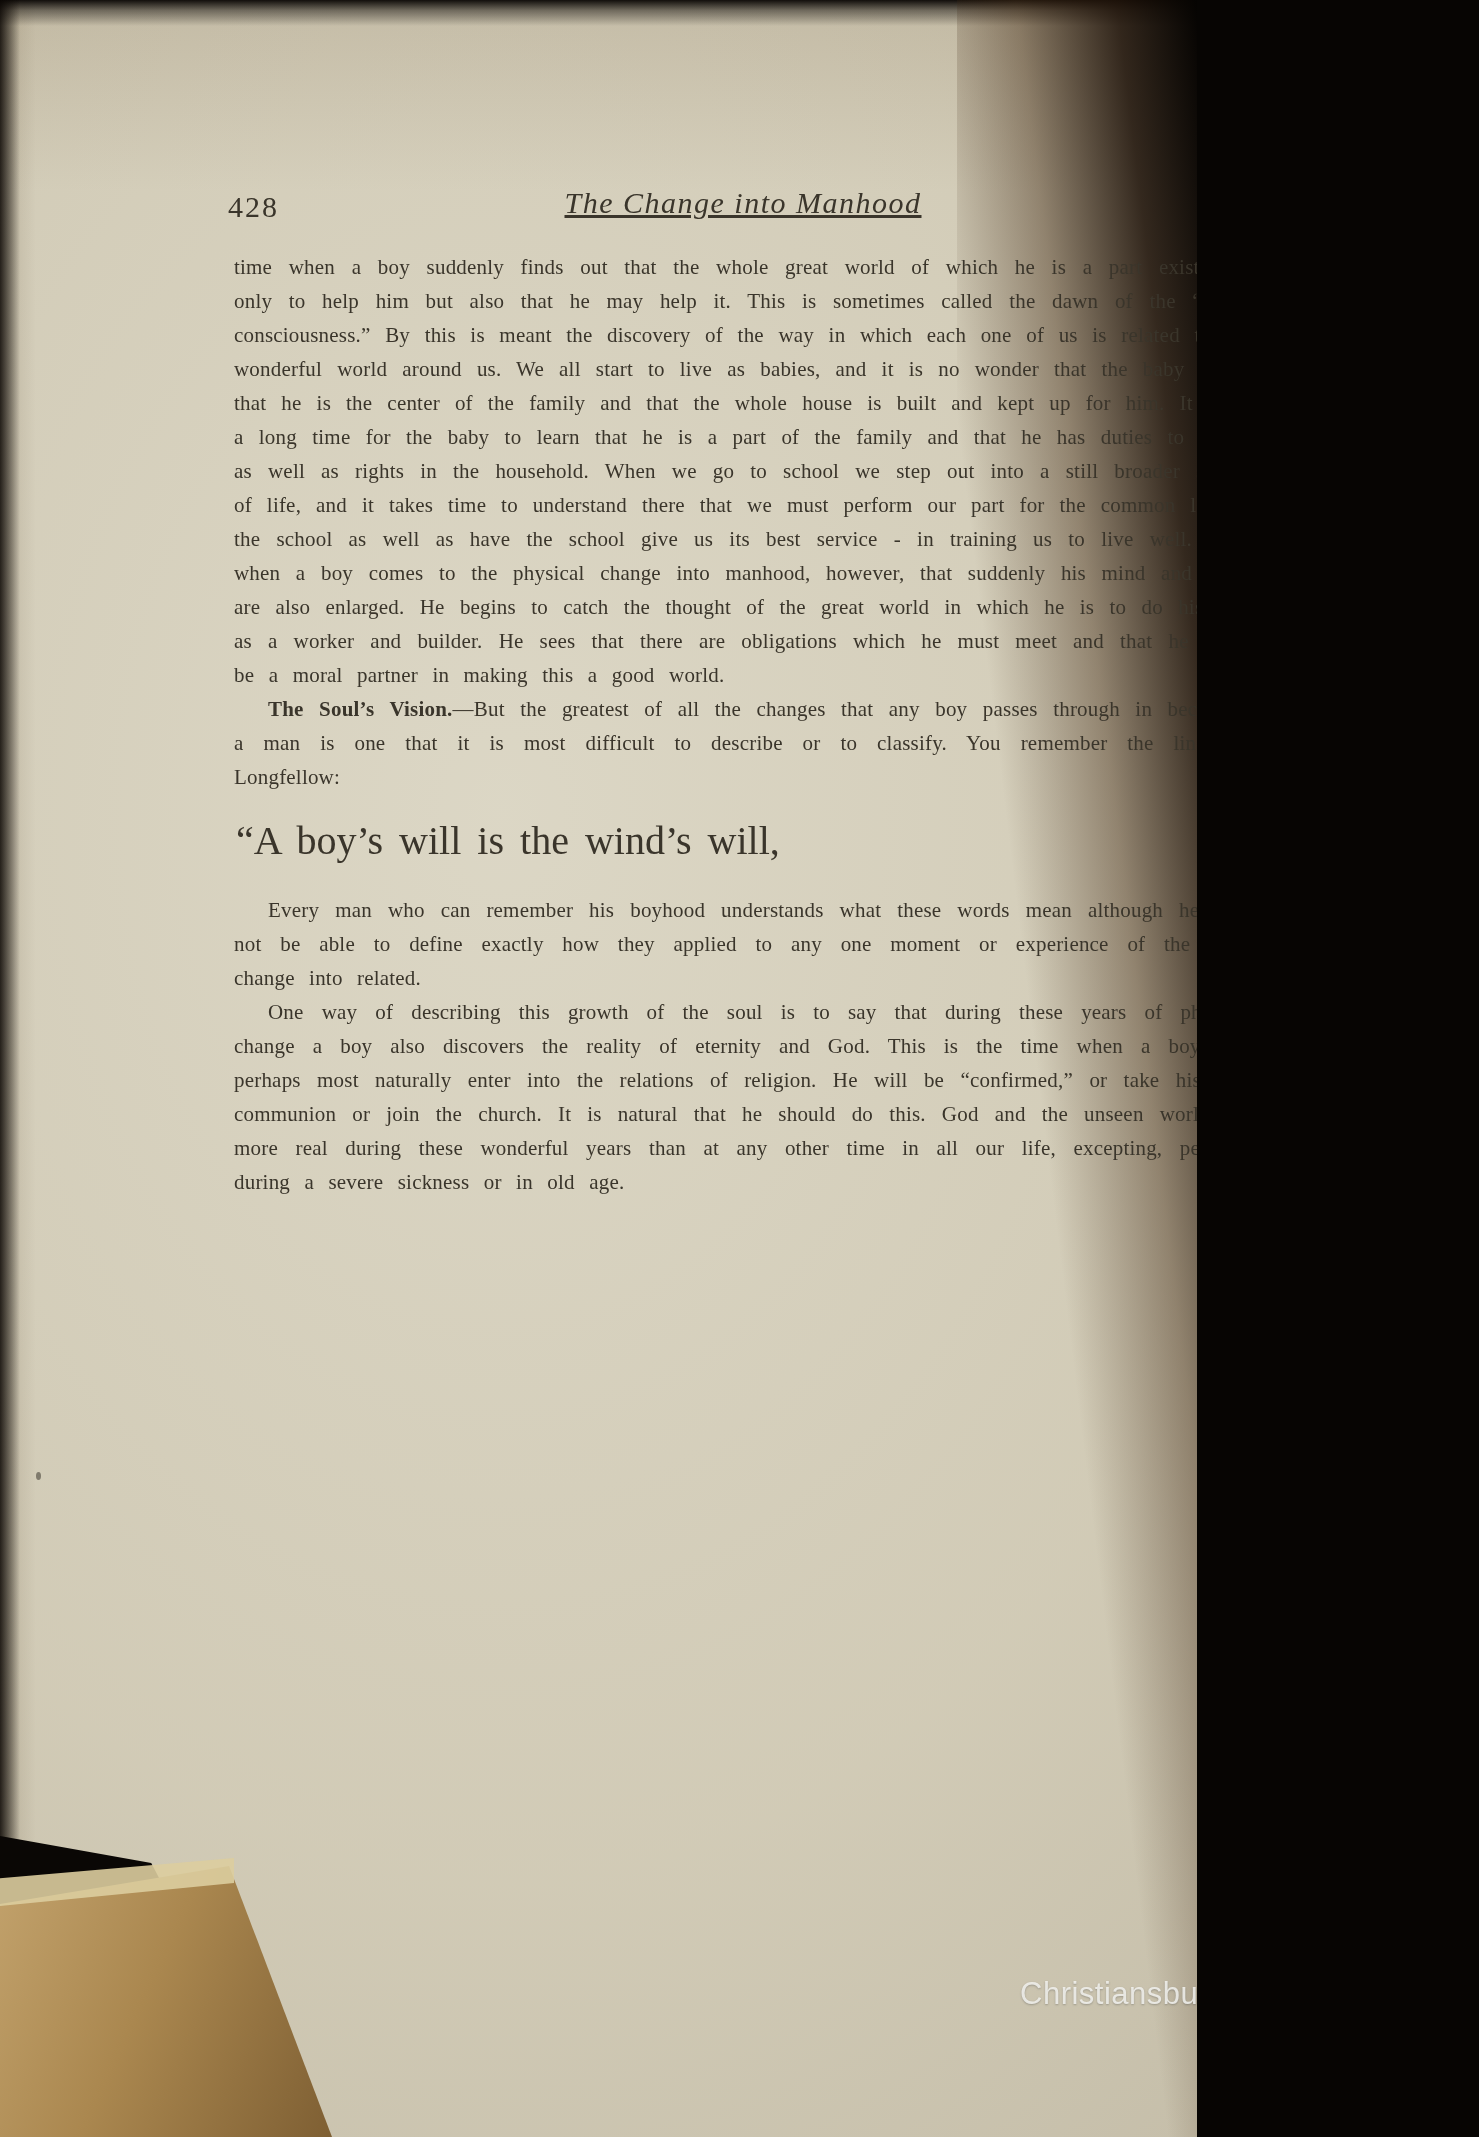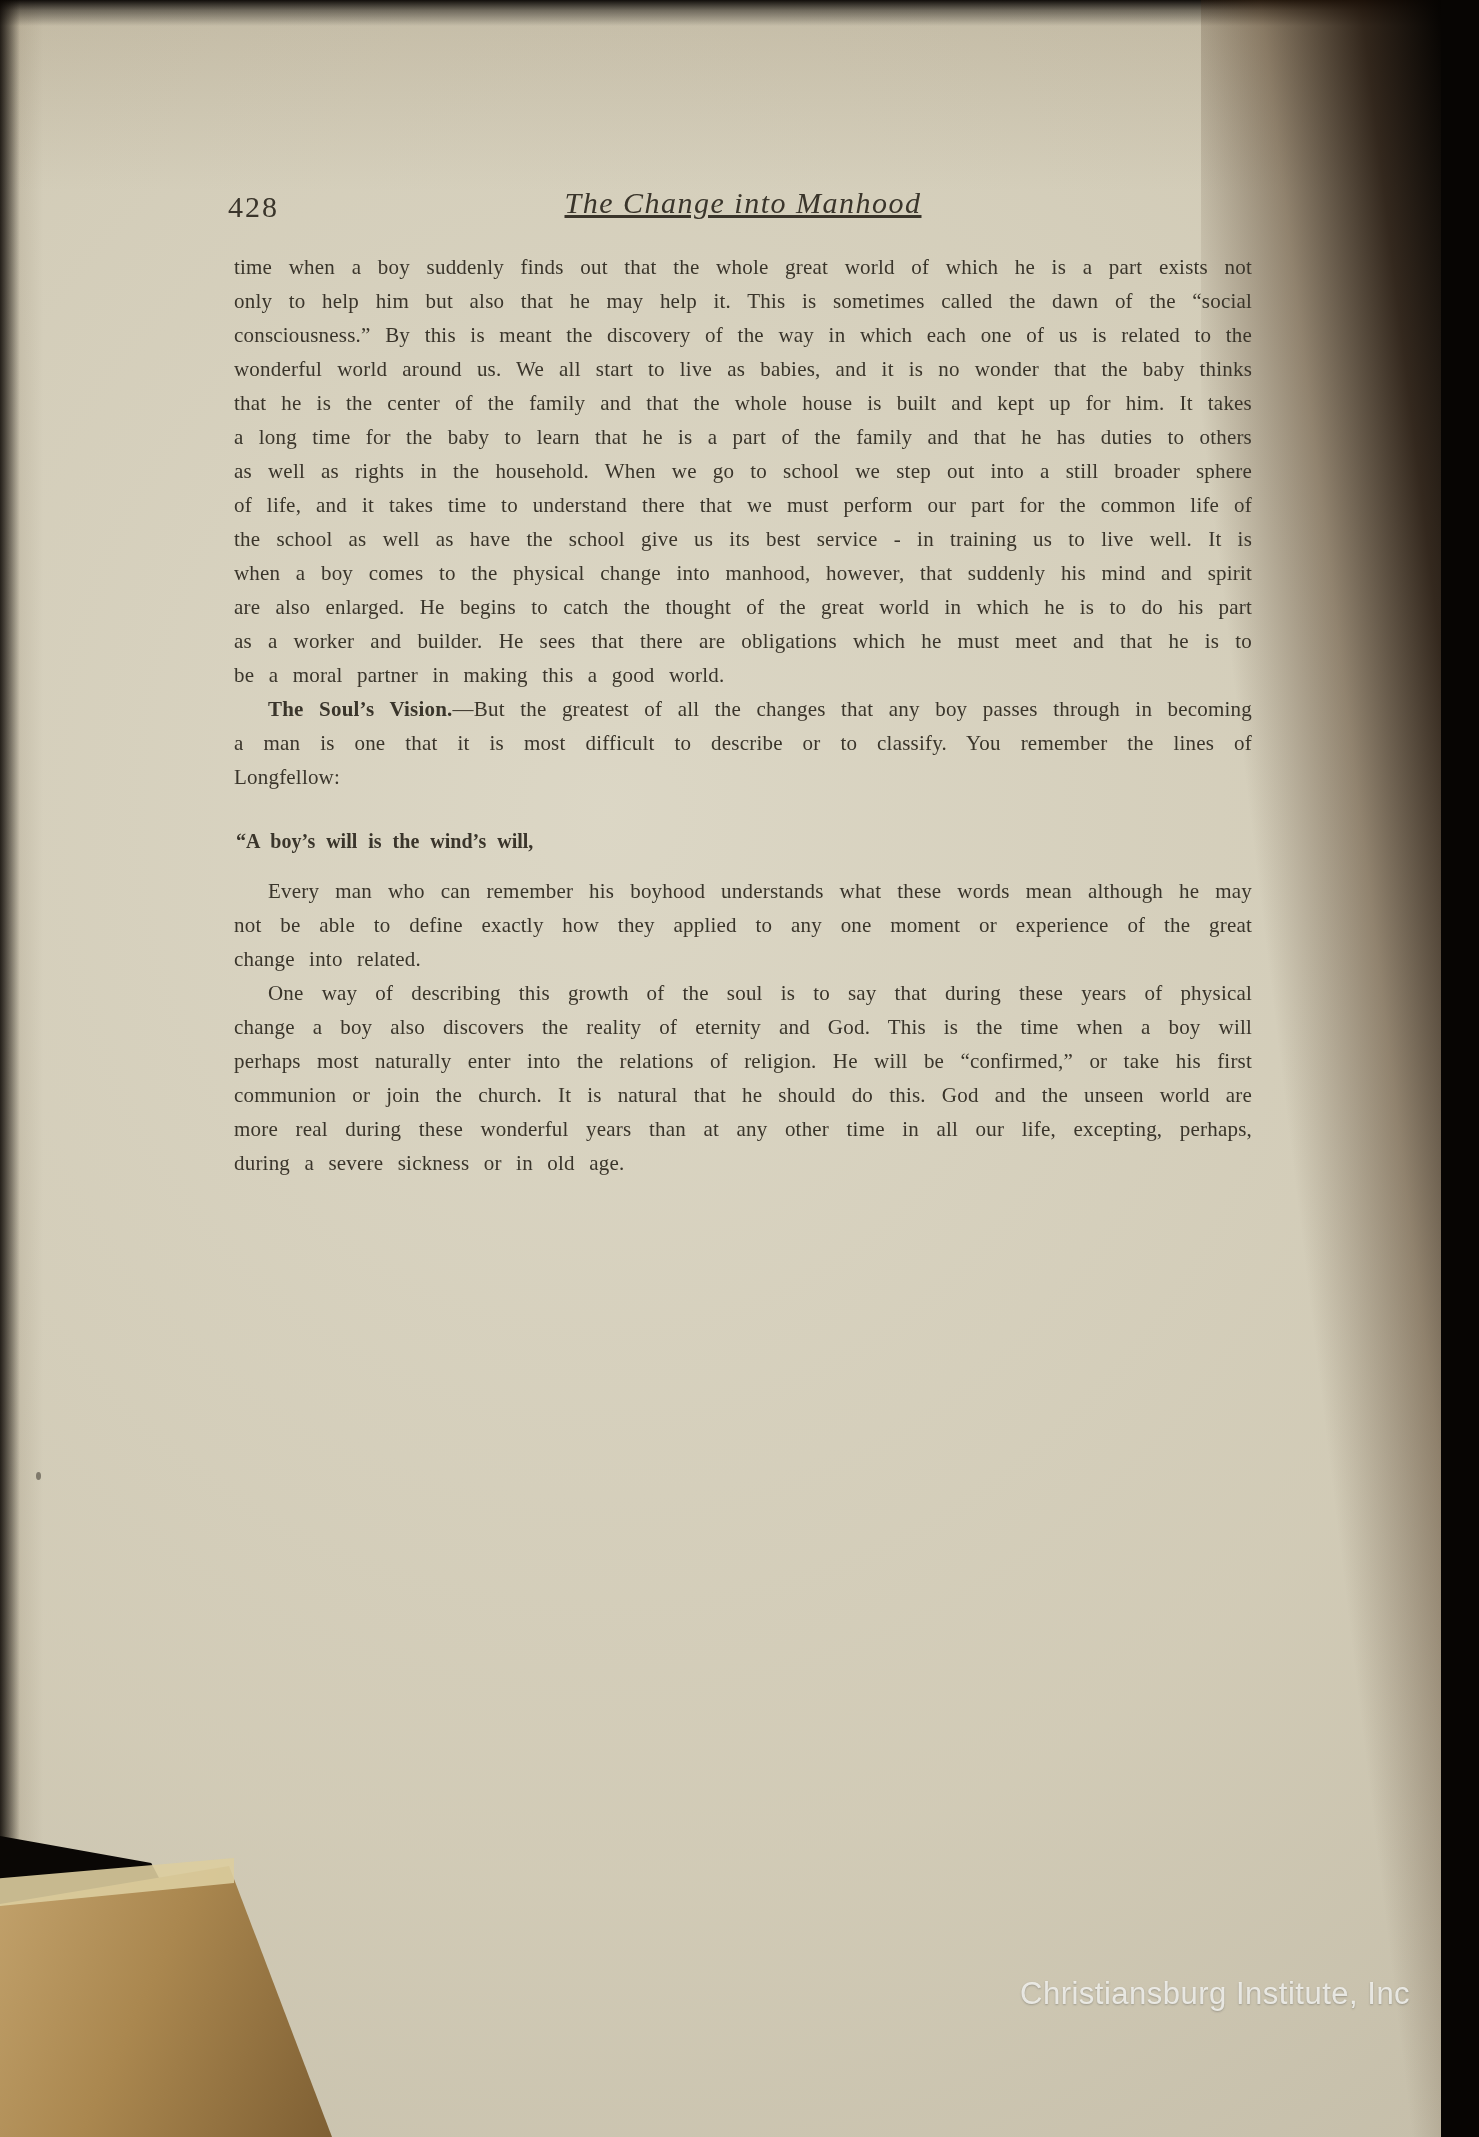--- a/index.html
+++ b/index.html
@@ -3,26 +3,25 @@
 <meta charset="utf-8">
 <title>Book page scan</title>
 <style>
   html, body {
     margin: 0;
     padding: 0;
     background: #070503;
   }
   .photo {
     position: relative;
-    width: 1409px;
+    width: 1197px;
     height: 2137px;
     overflow: hidden;
     background: #3b82f6;
     font-family: "Liberation Serif", "DejaVu Serif", serif;
-    padding-left: 32px;
   }
   
   .paper {
     position: absolute;
     inset: 0;
     background-color: #d5cfbb;
     background-image:
       radial-gradient(ellipse 120% 90% at 42% 38%, rgba(255,255,250,0.16) 0%, rgba(150,135,105,0.06) 55%, rgba(80,65,40,0.16) 100%),
       linear-gradient(to bottom, rgba(120,100,70,0.18) 0%, rgba(0,0,0,0) 9%),
       linear-gradient(to right, rgba(90,70,45,0.22) 0%, rgba(0,0,0,0) 3%);
@@ -79,25 +78,24 @@
     font-size: 21px;
     line-height: 34px;
     text-align: justify;
     word-spacing: 9px;
     letter-spacing: 0.2px;
   }
   p.body.indent { text-indent: 34px; }
   p.body.cut { text-align-last: justify; }
   .lead { font-weight: 700; }
   .quote {
-    margin: 30px 0 15px 2px;
-    font-size: 20px;
+    margin: 30px 0 34px 2px;
+    font-size: 40px;
     line-height: 34.6px;
     word-spacing: 6px;
-    font-weight: bold;
   }
   .quote .q2 { padding-left: 58px; }
   
   .watermark {
     position: absolute;
     left: 1020px;
     top: 1976px;
     font-family: "Liberation Sans", "DejaVu Sans", sans-serif;
     font-size: 31px;
     color: rgba(243,243,240,0.85);

